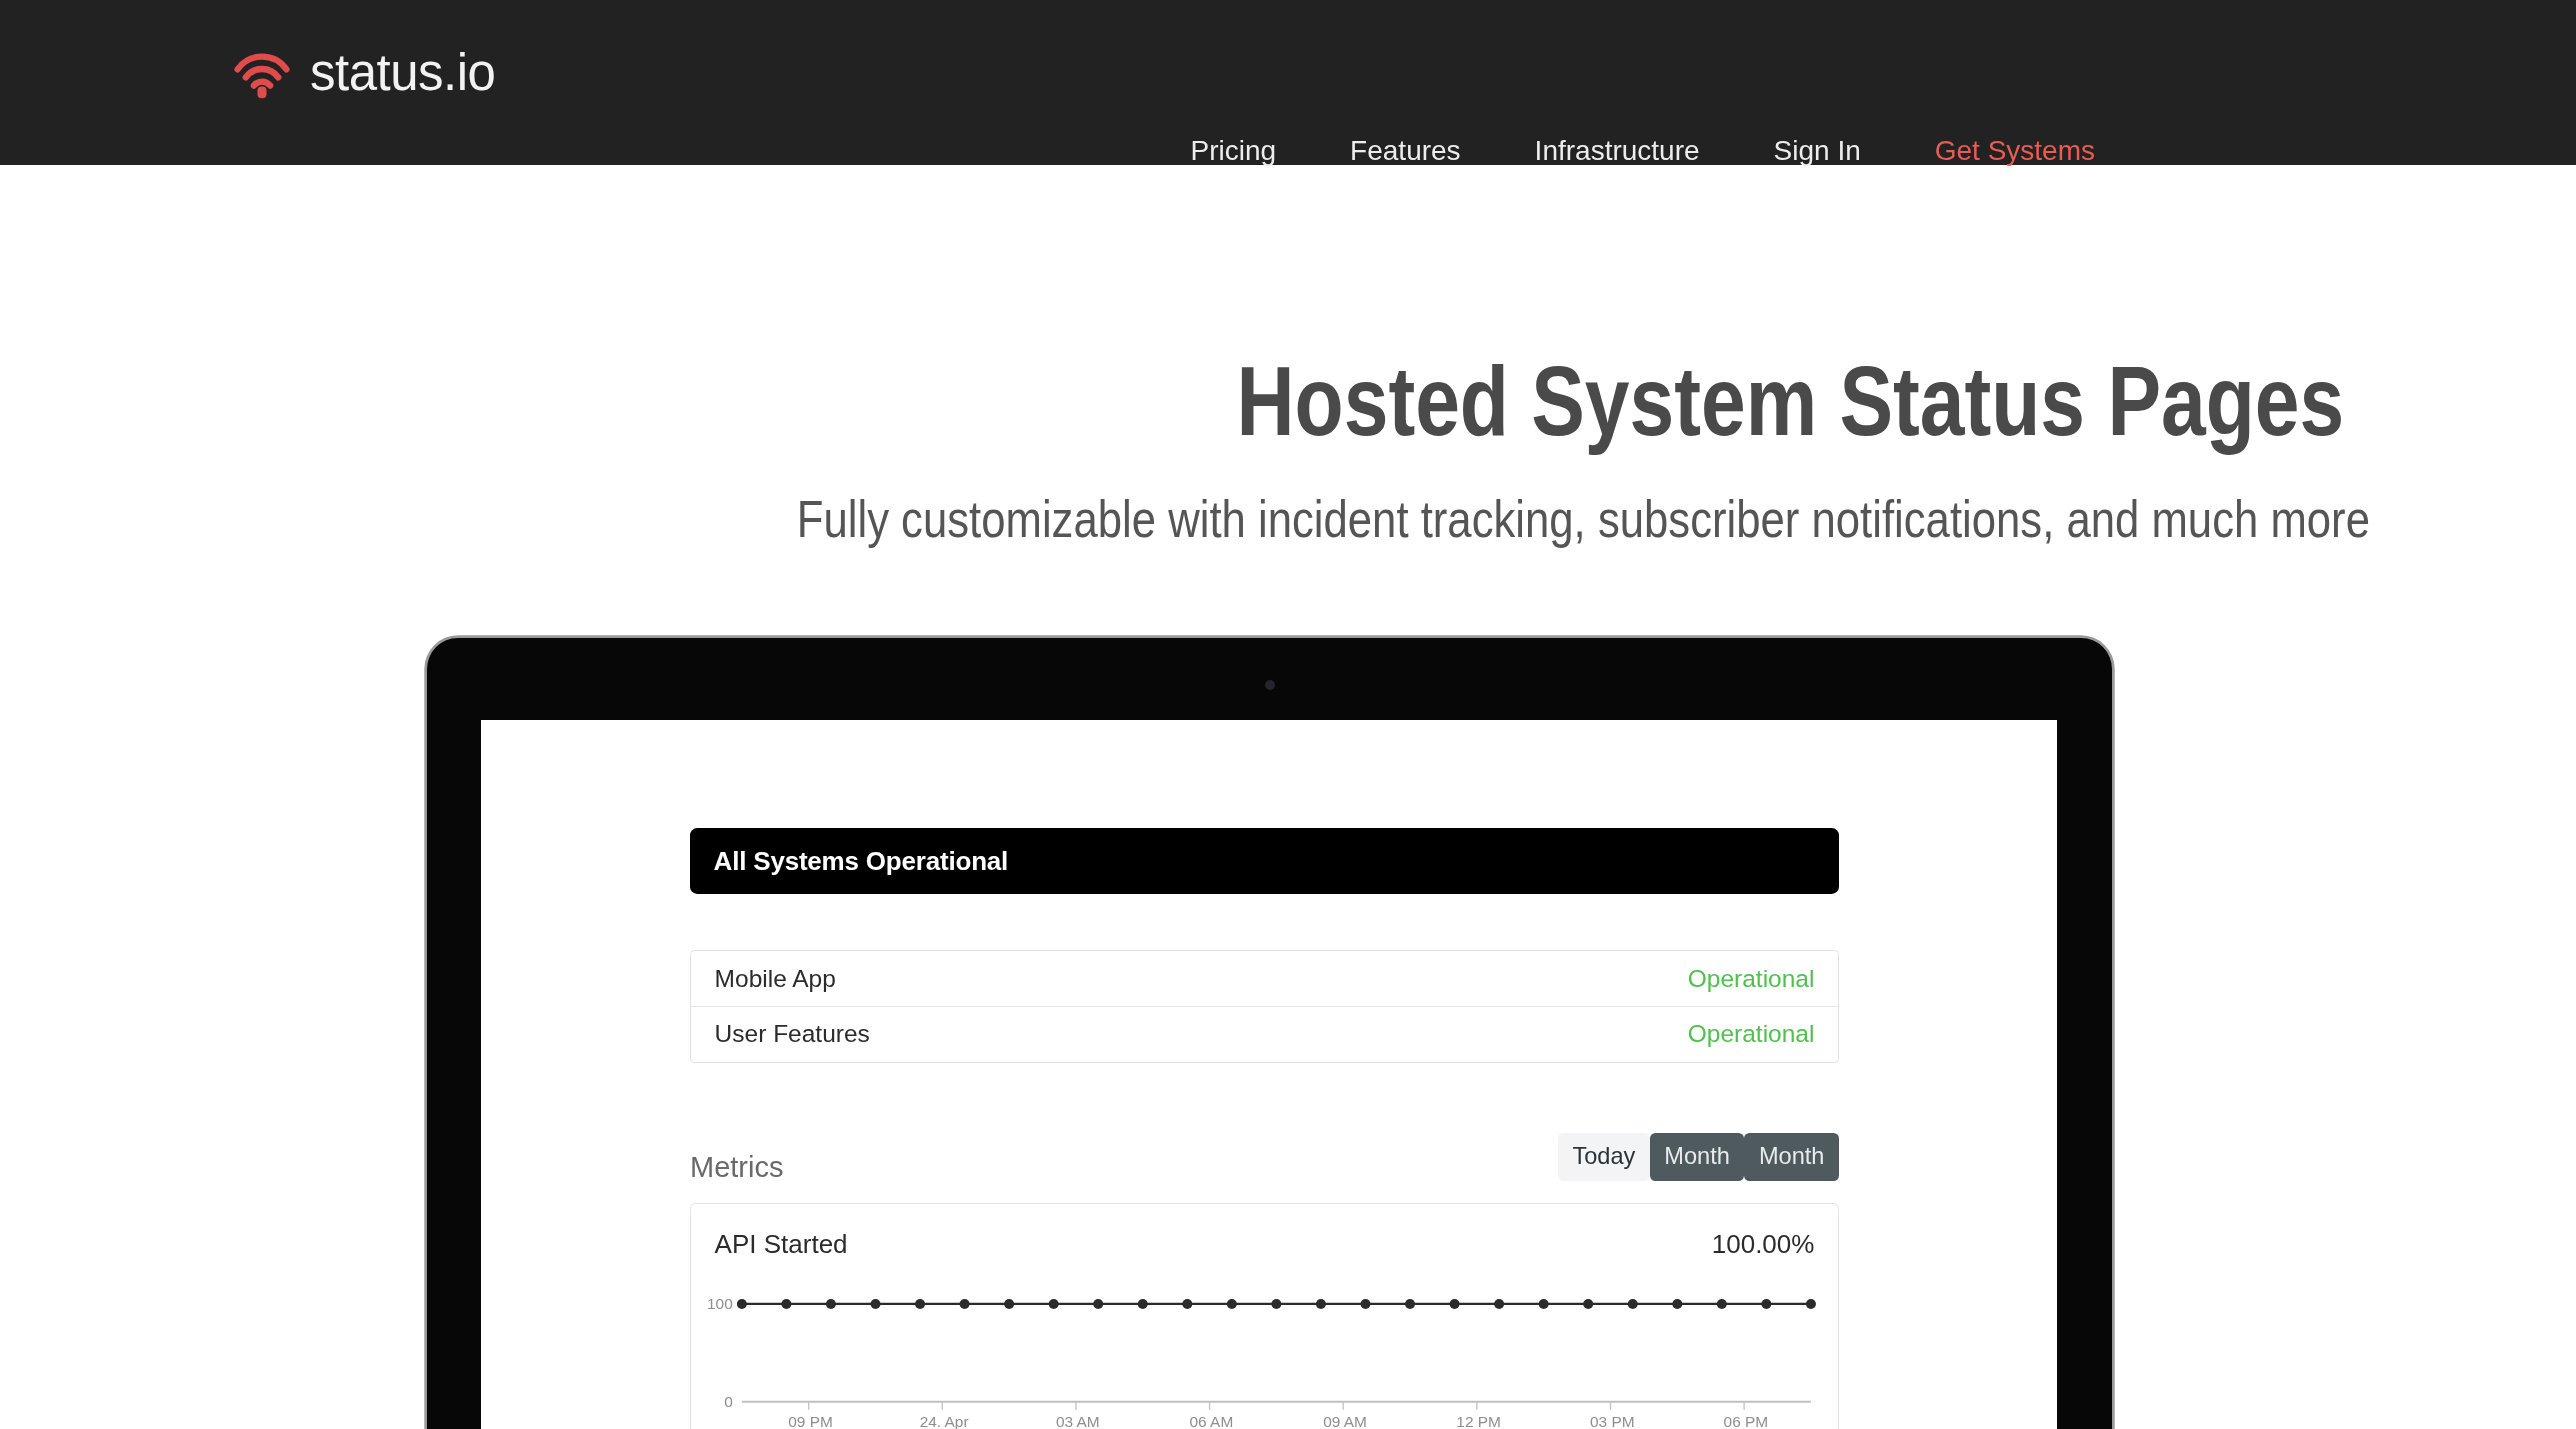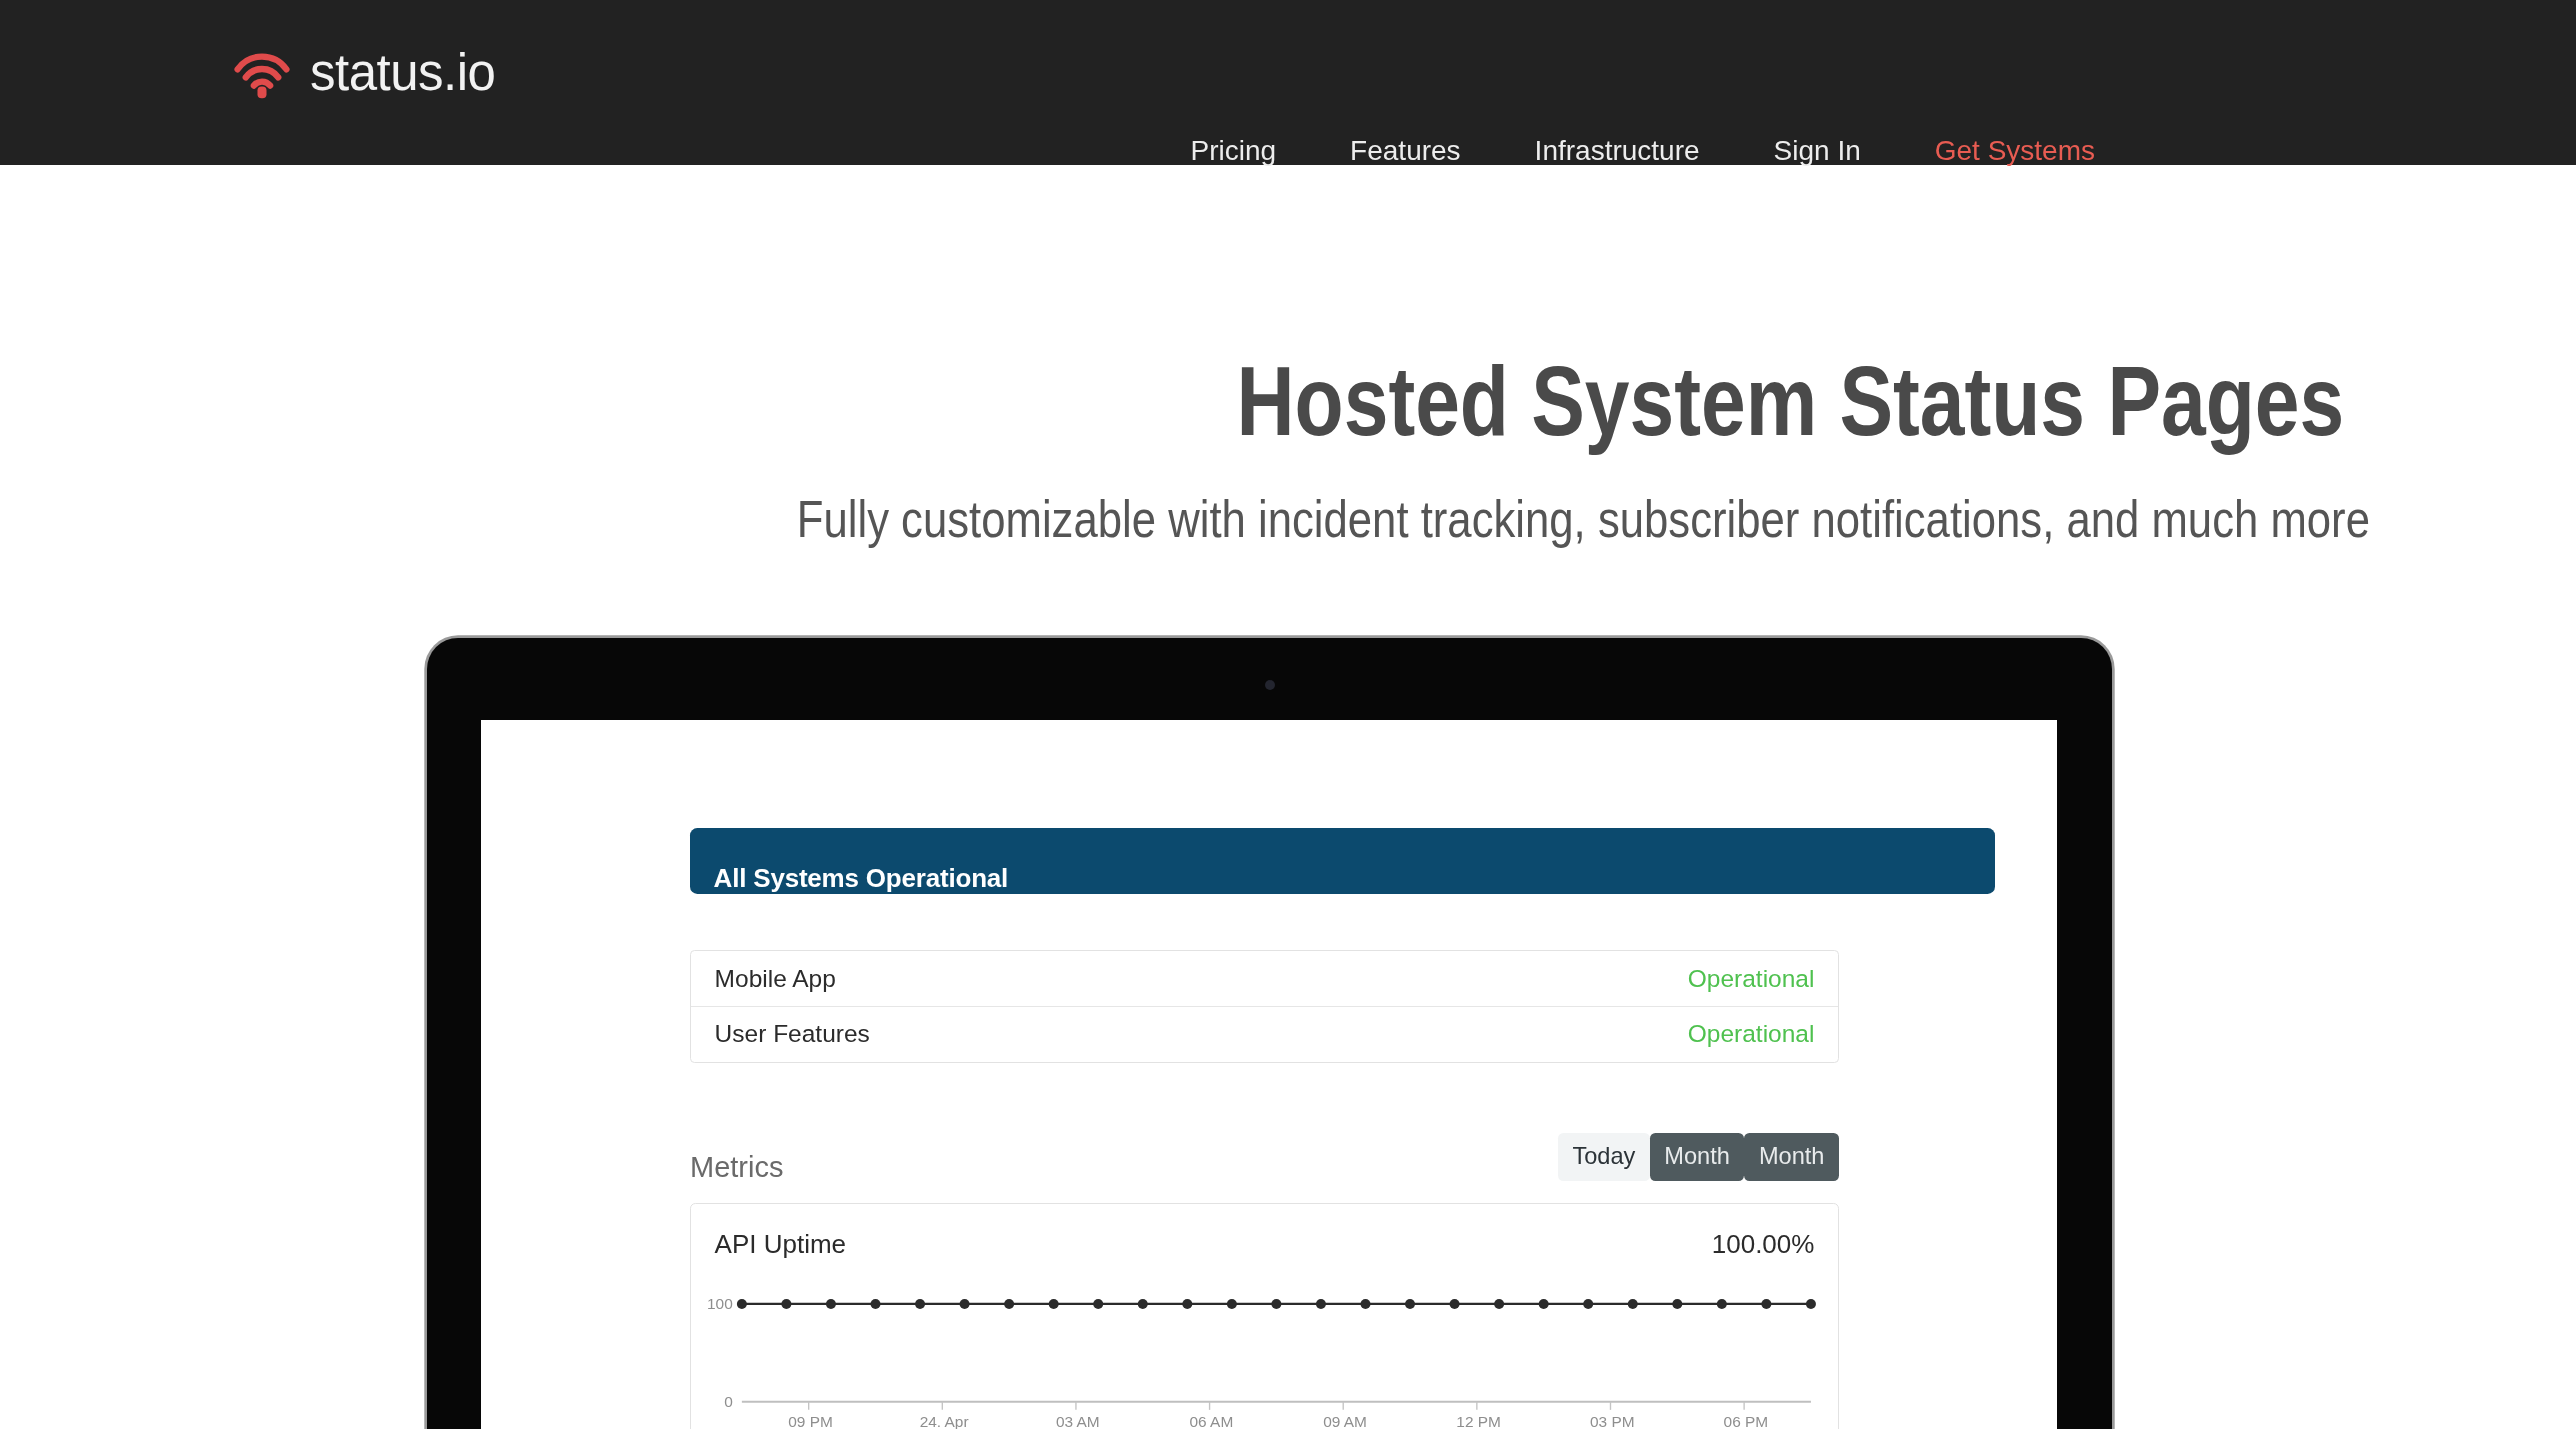--- a/index.html
+++ b/index.html
@@ -144,26 +144,26 @@
     left: 0; top: 0;
     width: 1576px;
     height: 710px;
     padding: 0;
   }
 
   .status-banner {
     position: absolute;
     left: 209px;
     top: 108px;
-    width: 1305px;
+    width: 1149px;
     height: 66px;
-    background: #0c4a6e;
+    background: #000000;
     border-radius: 7.3px;
     display: flex;
-    align-items: flex-end;
+    align-items: center;
   }
 
   .status-banner-text {
     padding-left: 23.6px;
     font-size: 26px;
     font-weight: 700;
     color: #ffffff;
     letter-spacing: -0.2px;
   }
 
@@ -360,21 +360,21 @@
           <span class="metrics-label">Metrics</span>
           <div class="range-buttons">
             <button class="range-btn active">Today</button>
             <button class="range-btn inactive">Month</button>
             <button class="range-btn inactive">Month</button>
           </div>
         </div>
 
         <div class="metric-card">
           <div class="metric-card-head">
-            <span class="metric-title">API Uptime</span>
+            <span class="metric-title">API Started</span>
             <span class="metric-value">100.00%</span>
           </div>
 
           <div class="chart-area">
             <svg class="chart-svg" viewBox="0 0 1265 180" preserveAspectRatio="none" id="chart-svg" aria-hidden="true">
                 <text x="46" y="28" text-anchor="end" class="y-tick-text">100</text>
                 <text x="46" y="136" text-anchor="end" class="y-tick-text">0</text>
                 <line x1="56" y1="130" x2="1233" y2="130" stroke="#bfbfbf" stroke-width="2"></line>
                 <line x1="129.5625" y1="130" x2="129.5625" y2="139" stroke="#c4c4c4" stroke-width="1.5"></line>
                 <text x="131.5625" y="158" text-anchor="middle" class="x-tick-text">09 PM</text>

